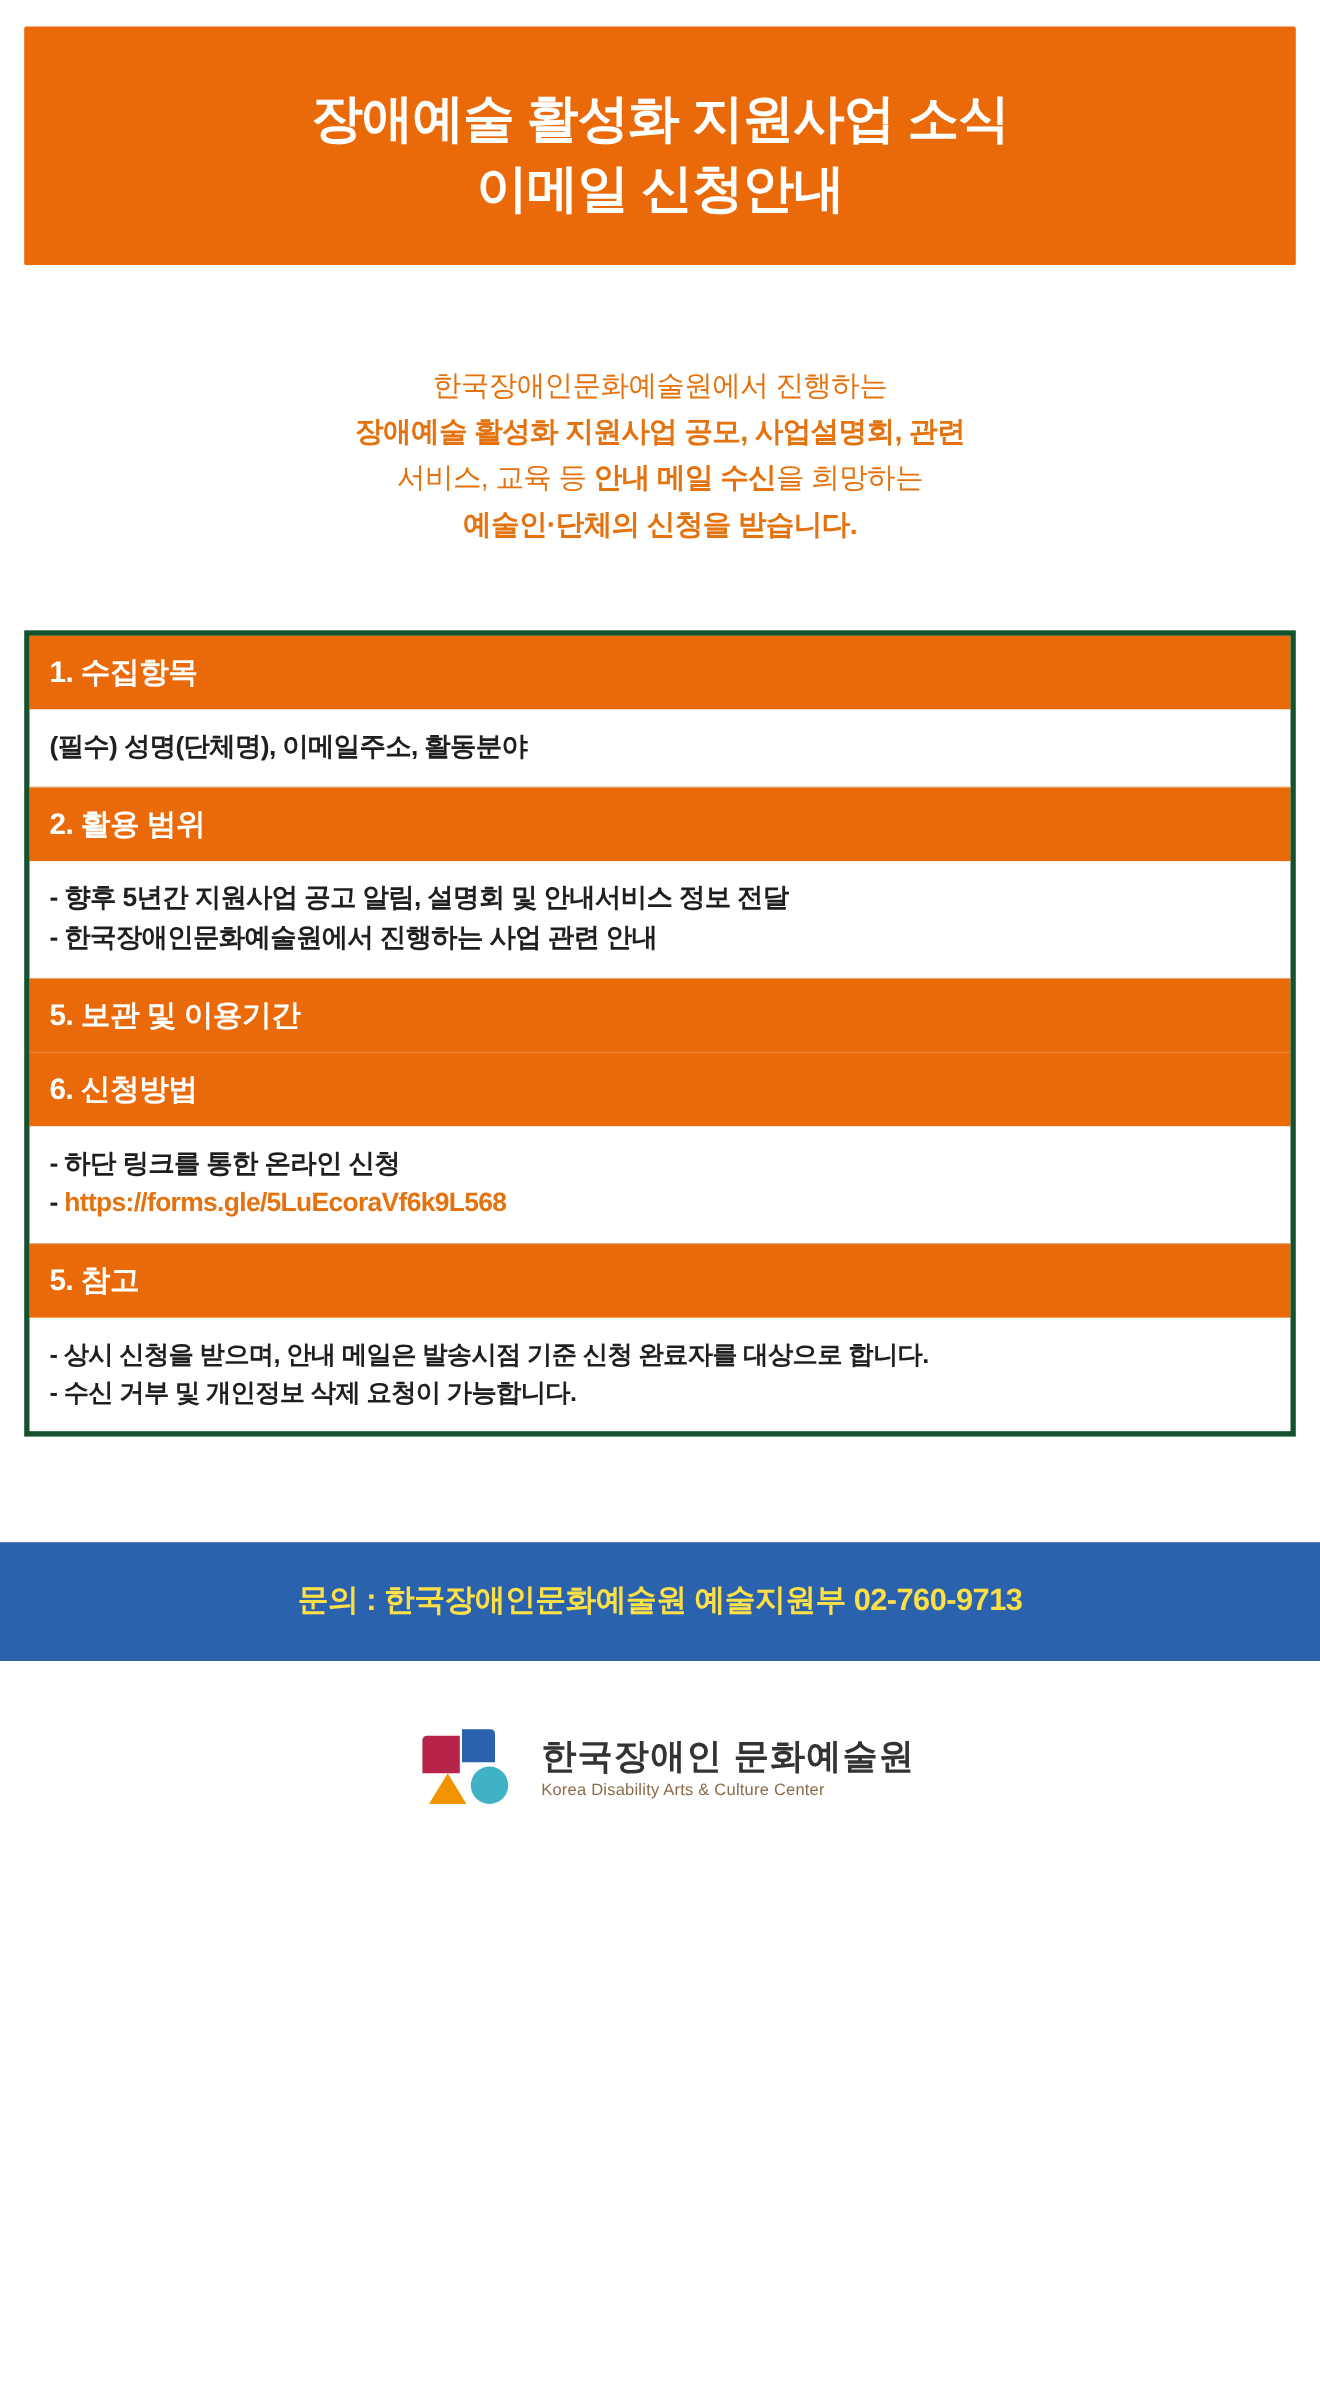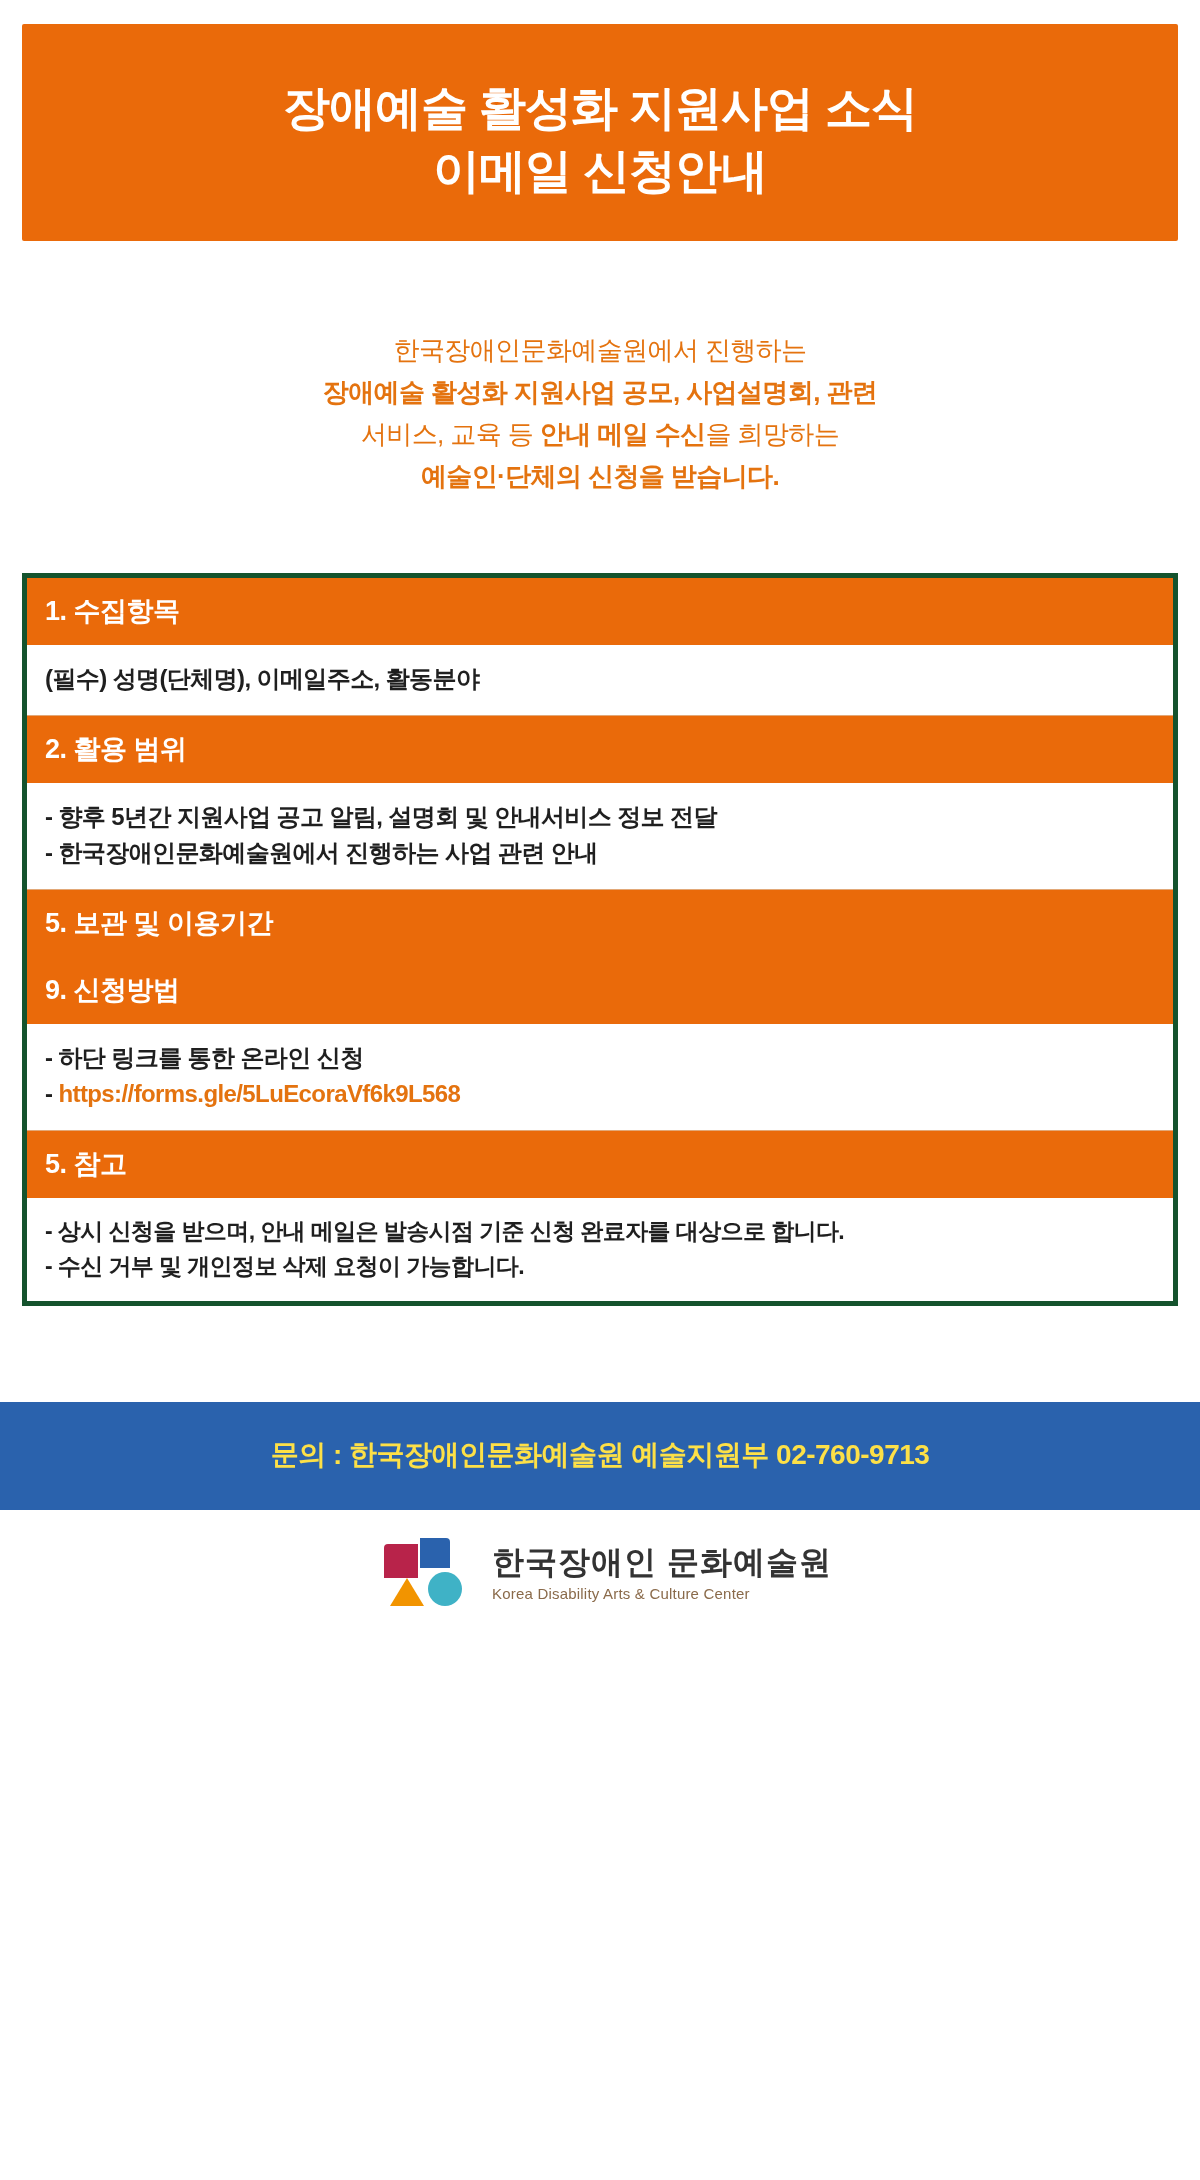--- a/index.html
+++ b/index.html
@@ -102,21 +102,21 @@
   }
   .contact-text {
     color: #fde047;
     font-size: 28px;
     font-weight: bold;
     letter-spacing: -0.5px;
   }
 
   
   .logo-area {
-    margin-top: 28px;
+    margin-top: 62px;
     padding-bottom: 70px;
     display: flex;
     align-items: center;
     justify-content: center;
     gap: 16px;
     padding-left: 16px;
   }
   .logo-mark {
     width: 92px;
     height: 70px;
@@ -198,21 +198,21 @@
     </div>
 
     <div class="sec-head">2. 활용 범위</div>
     <div class="sec-body">
       <span class="row">- 향후 5년간 지원사업 공고 알림, 설명회 및 안내서비스 정보 전달</span>
       <span class="row">- 한국장애인문화예술원에서 진행하는 사업 관련 안내</span>
     </div>
 
     <div class="sec-head">5. 보관 및 이용기간</div>
 
-    <div class="sec-head">9. 신청방법</div>
+    <div class="sec-head">6. 신청방법</div>
     <div class="sec-body">
       <span class="row">- 하단 링크를 통한 온라인 신청</span>
       <span class="row"><span>- </span><span class="link-text">https://forms.gle/5LuEcoraVf6k9L568</span></span>
     </div>
 
     <div class="sec-head">5. 참고</div>
     <div class="sec-body small" style="border-bottom:none;">
       <span class="row">- 상시 신청을 받으며, 안내 메일은 발송시점 기준 신청 완료자를 대상으로 합니다.</span>
       <span class="row">- 수신 거부 및 개인정보 삭제 요청이 가능합니다.</span>
     </div>

